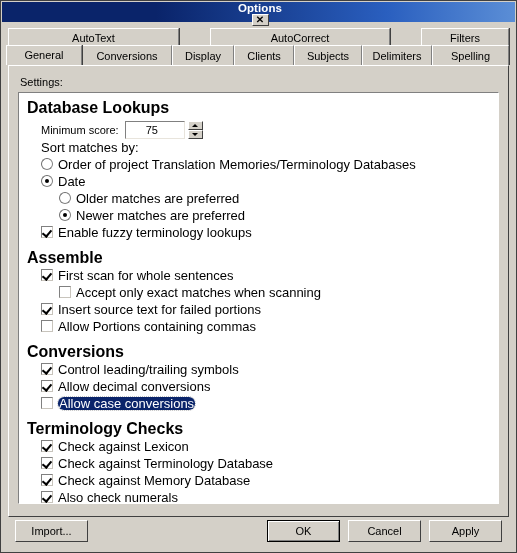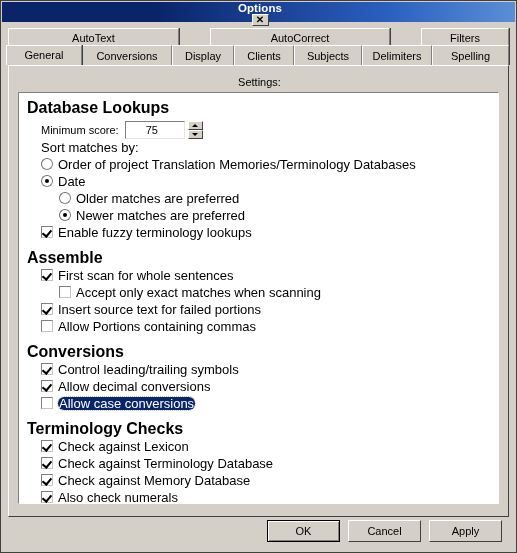--- a/index.html
+++ b/index.html
@@ -104,21 +104,20 @@
     border-right: 1px solid #404040;
     border-bottom: 1px solid #404040;
     box-sizing: border-box;
     height: 452px;
     padding: 8px 9px 0 9px;
     position: relative;
   }
   .settings-label {
     font-size: 11px;
     margin: 2px 0 4px 2px;
-    text-align: center;
   }
   .settings-box {
     background: #ffffff;
     border-top: 1px solid #808080;
     border-left: 1px solid #808080;
     border-right: 1px solid #ffffff;
     border-bottom: 1px solid #ffffff;
     box-sizing: border-box;
     height: 412px;
     padding: 6px 8px;
@@ -448,19 +447,20 @@
         <span class="checkbox checked"></span>
         <span class="ctl-label">Also check numerals</span>
       </div>
 
       <div class="group-title spaced">Miscellaneous</div>
 
     </div>
   </div>
 
   <div class="footer">
+    <div class="btn">Import...</div>
     <div class="spacer"></div>
     <div class="btn default">OK</div>
     <div class="btn">Cancel</div>
     <div class="btn">Apply</div>
   </div>
 
 </div>
 
 </body></html>

